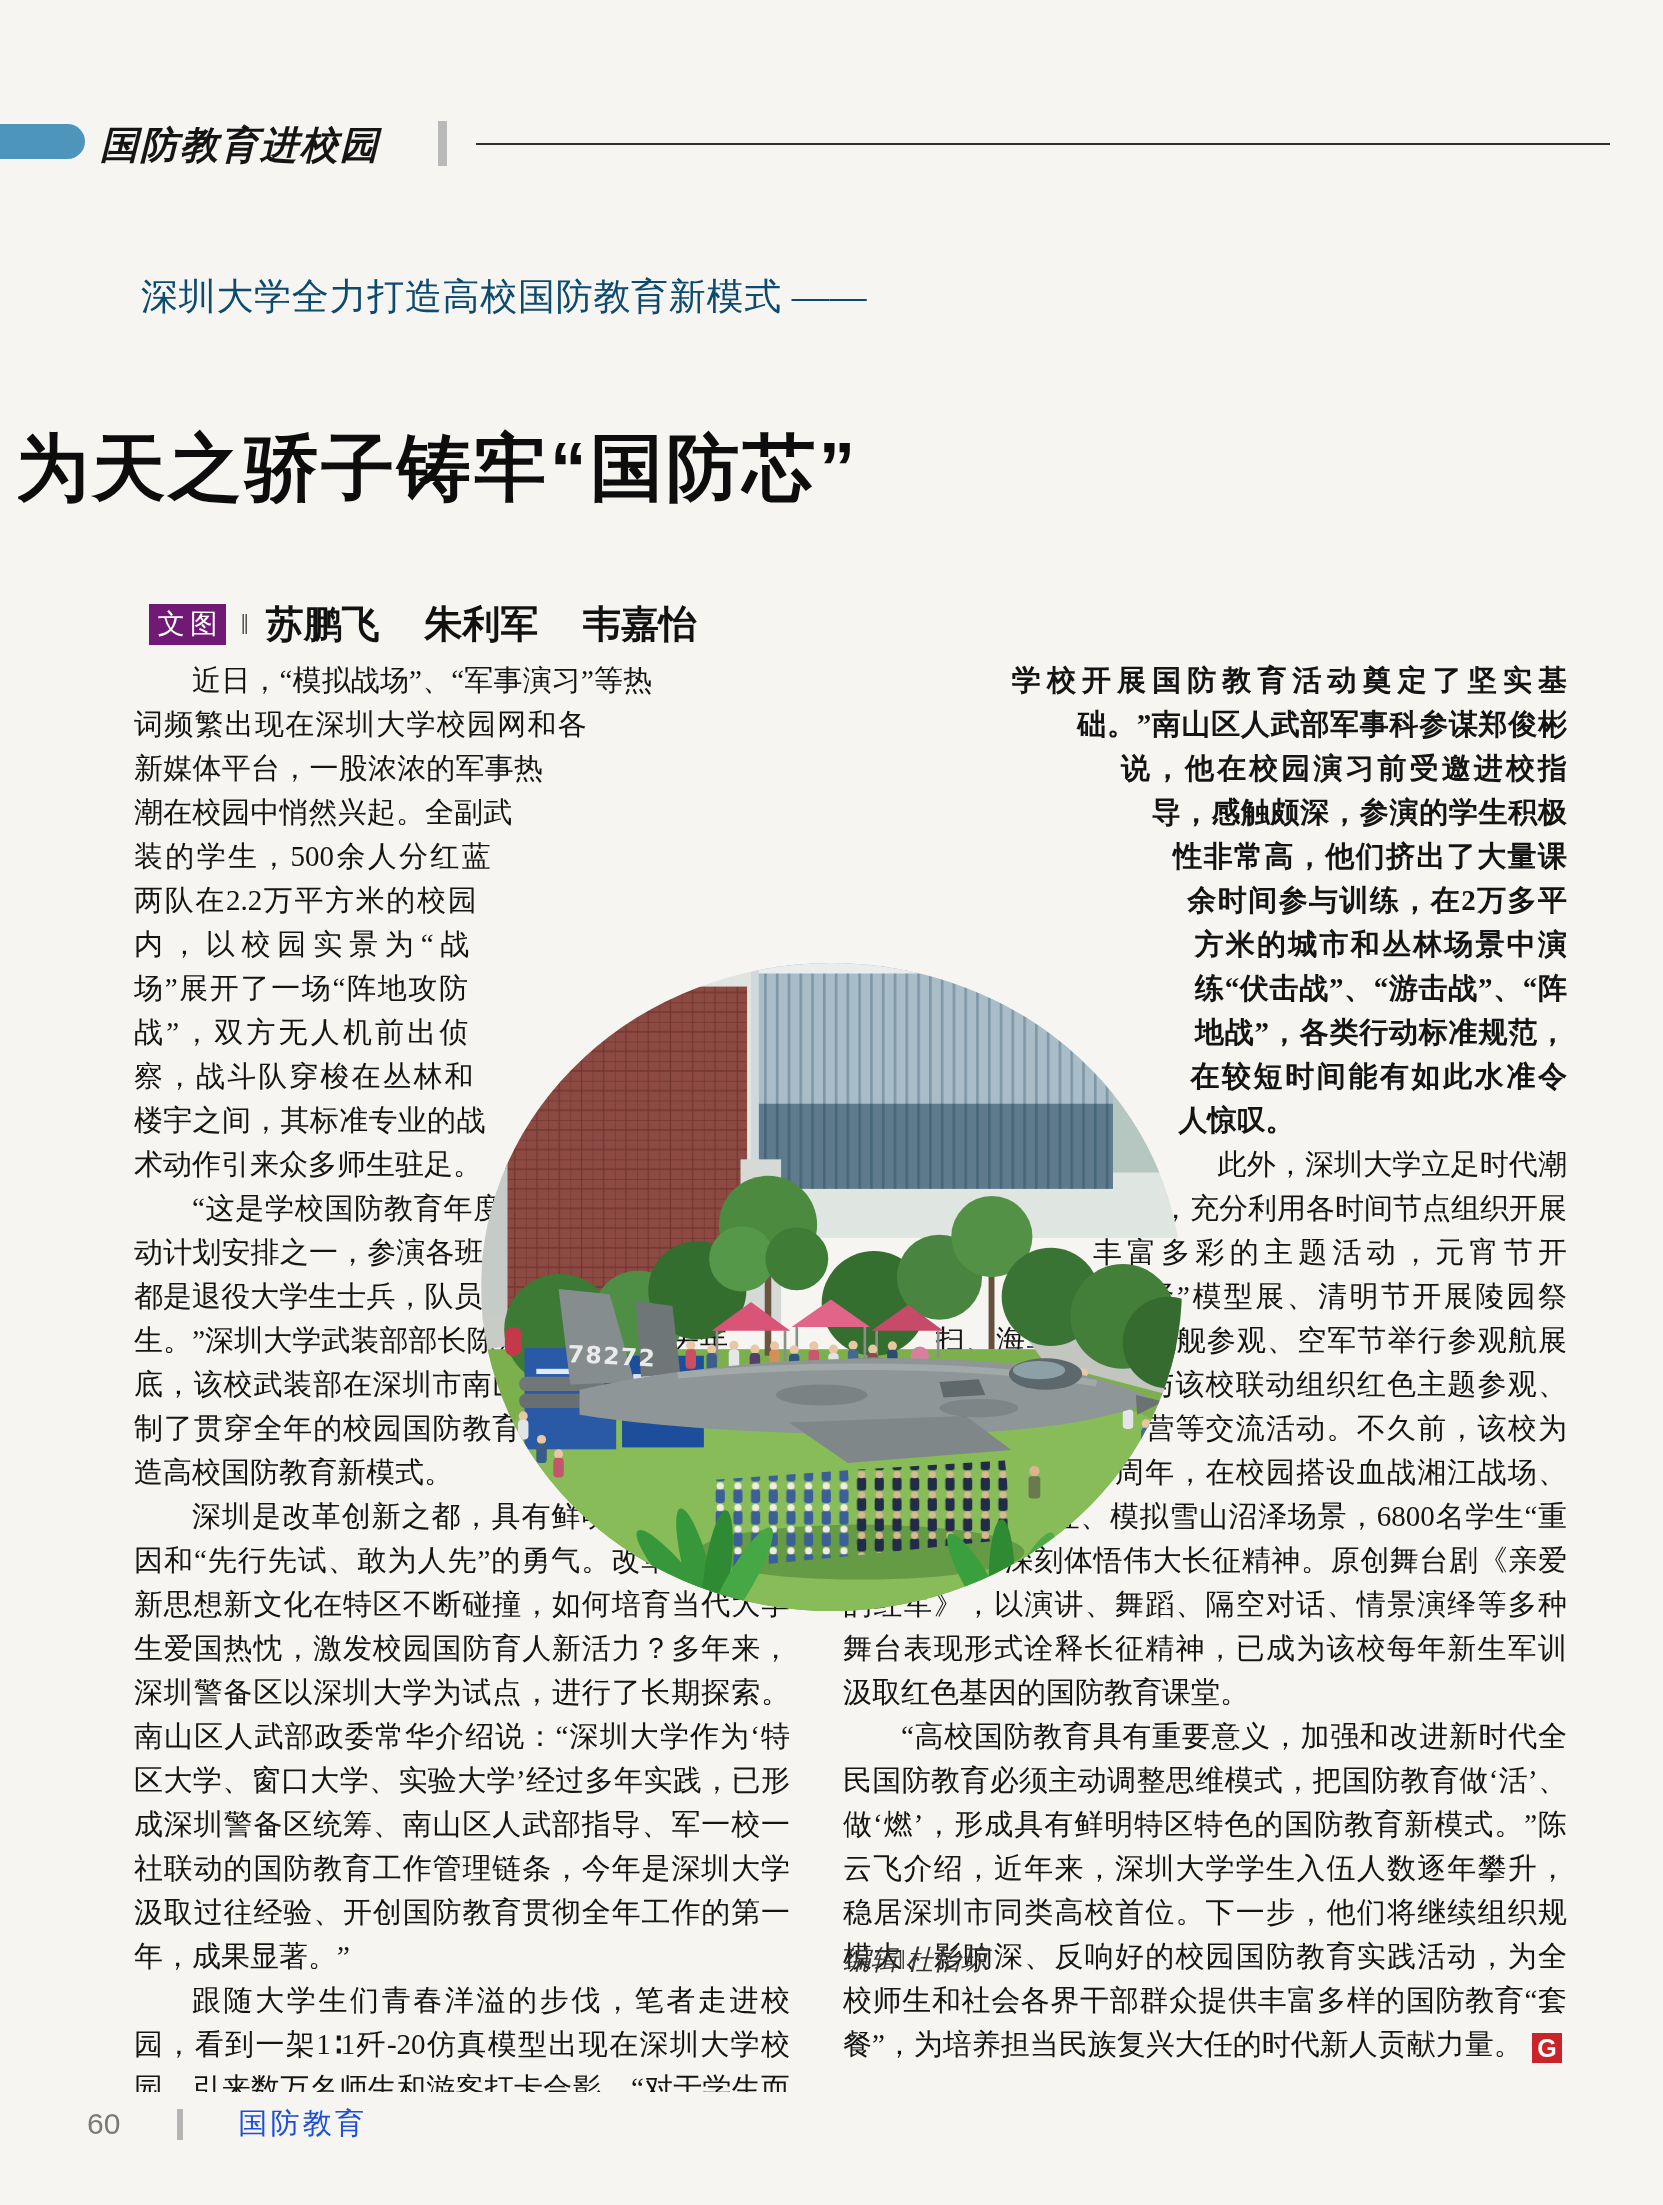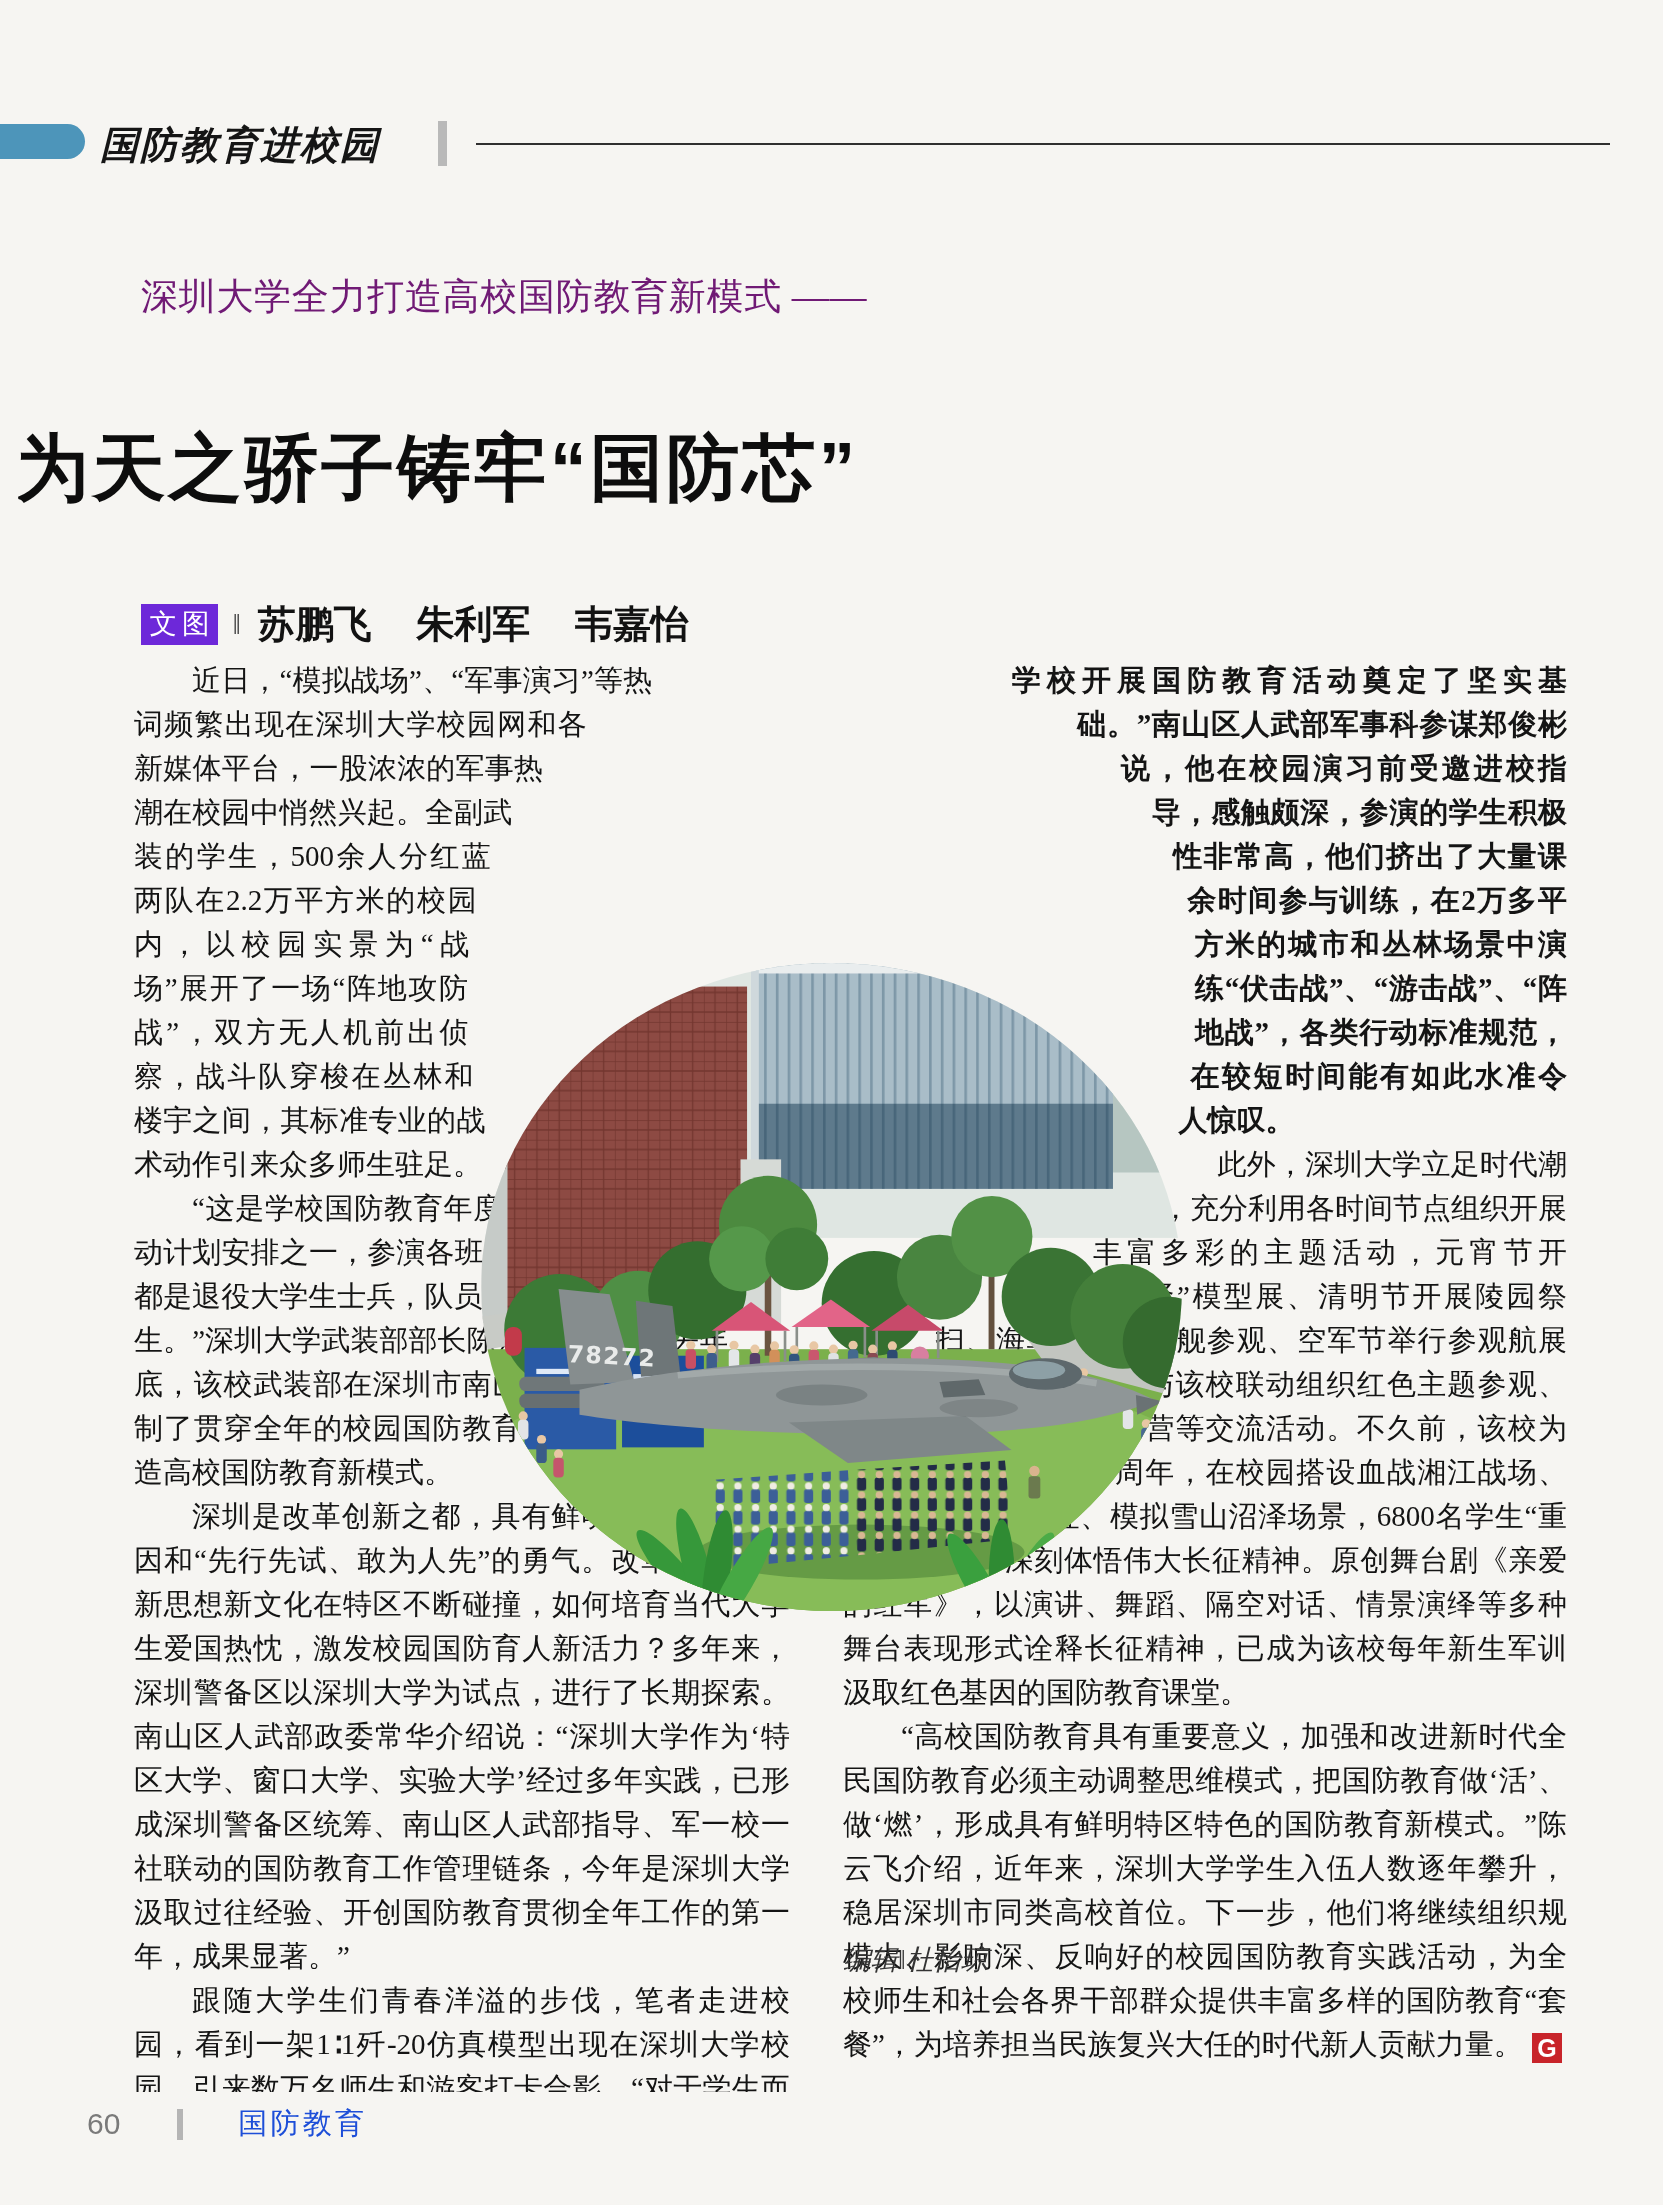--- a/index.html
+++ b/index.html
@@ -13,29 +13,29 @@
   }
   
   .header-pill{position:absolute;left:0;top:124px;width:85px;height:35px;
     background:#4d95ba;border-radius:0 17.7px 17.7px 0;}
   .header-tag{position:absolute;left:100px;top:120px;
     font-family:"Liberation Sans","DejaVu Sans",sans-serif;font-weight:bold;
     font-size:38px;letter-spacing:2px;color:#151515;white-space:nowrap;font-style:italic;}
   .header-bar{position:absolute;left:438px;top:121px;width:9.2px;height:45px;background:#b9b9b9;}
   .header-line{position:absolute;left:476px;top:143px;width:1134px;height:2px;background:#2f2f2f;}
   
-  .kicker{position:absolute;left:141px;top:272px;font-size:37px;letter-spacing:0.7px;color:#701a75;white-space:nowrap;}
+  .kicker{position:absolute;left:141px;top:272px;font-size:37px;letter-spacing:0.7px;color:#0c4a6e;white-space:nowrap;}
   .main-title{position:absolute;left:0;top:420px;width:1614px;text-align:left;
     font-family:"Liberation Sans","DejaVu Sans",sans-serif;font-weight:bold;
     font-size:73px;letter-spacing:3.3px;color:#0d0d0d;padding-left:16px;}
   
   .byline{position:absolute;left:141px;top:603px;height:42px;display:flex;align-items:center;}
-  .byline-box{width:77px;height:41px;background:#6d28d9;color:#ffffff;
+  .byline-box{width:77px;height:41px;background:#701a75;color:#ffffff;
     font-size:27.5px;letter-spacing:5.2px;display:flex;align-items:center;justify-content:center;
-    padding-left:5.2px;box-sizing:border-box;}
+    padding-left:5.2px;box-sizing:border-box;margin-left:8px;}
   .byline-sep{color:#4a4a4a;font-size:30px;margin:0 17px 0 14.4px;}
   .byline-authors{font-family:"Liberation Sans","DejaVu Sans",sans-serif;font-weight:bold;font-size:38px;color:#121212;}
   .byline-authors span{margin-right:34px;}
   
   .col{position:absolute;top:658px;height:1434px;font-size:29px;line-height:44px;
     text-align:justify;color:#141414;overflow:hidden;}
   #col-left{left:134px;width:656px;}
   #col-right{left:843px;width:724px;}
   .col p{margin:0;text-indent:2em;}
   .col p.noindent{text-indent:0;font-weight:bold;}

